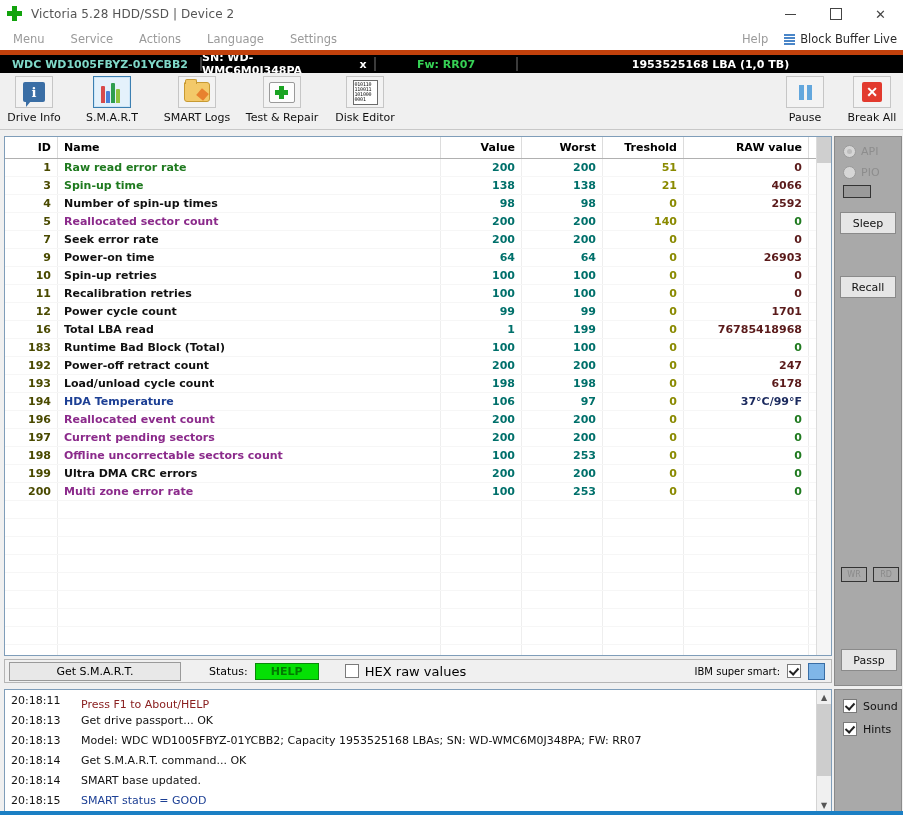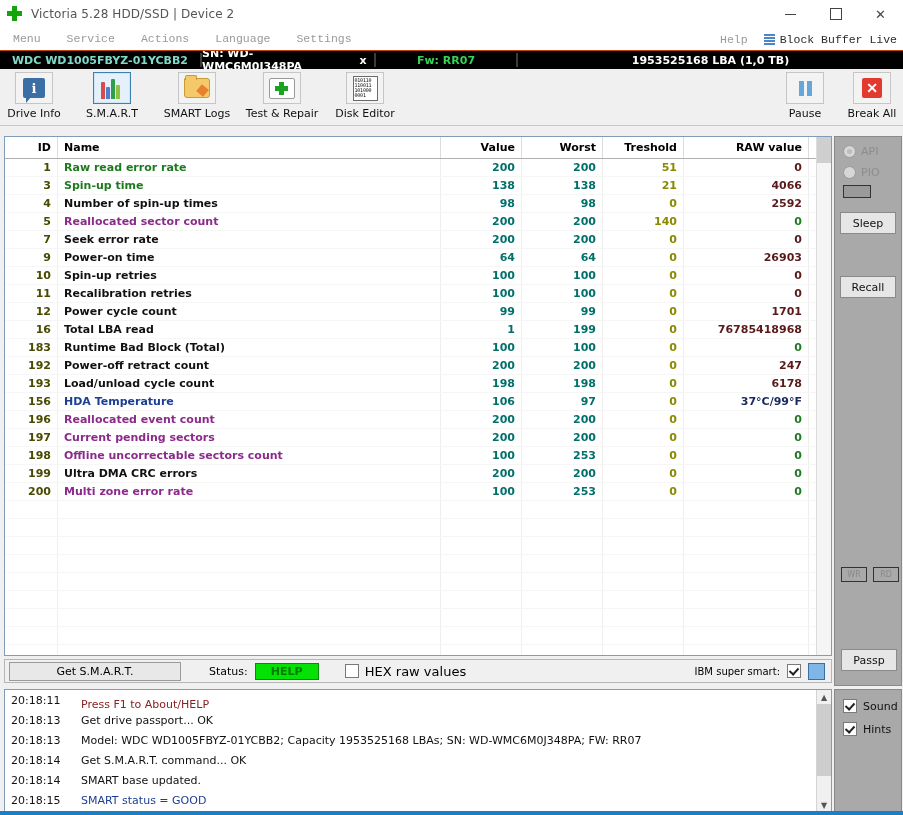--- a/index.html
+++ b/index.html
@@ -38,22 +38,21 @@
     width: 45px; height: 28px; display: flex; align-items: center; justify-content: center;
     color: #444; font-size: 13px;
   }
   .glyph-min { display:block; width:11px; height:1px; background:#444; }
   .glyph-max { display:block; width:10px; height:10px; border:1px solid #444; }
 
   
   .menubar {
     height: 22px; background: #ffffff;
     display: flex; align-items: flex-end; position: relative;
-    border-bottom: 1px solid #c2410c;
-    font-family: Liberation Mono, monospace;
+    border-bottom: 5px solid #c2410c;
   }
   .menu-item {
     padding: 0 13px; height: 22px; line-height: 22px;
     font-size: 11.5px; color: #9a9a9a;
   }
   .menu-right { position: absolute; right: 0; top: 0; height: 22px; display: flex; align-items: center; }
   .help-item { padding: 0 16px 0 10px; font-size: 11.5px; color: #9a9a9a; }
   .vbl { display: flex; align-items: center; padding-right: 6px; }
   .vbl-icon {
     width: 11px; height: 11px; margin-right: 5px;
@@ -485,21 +484,21 @@
           <tr>
             <td class="col-id">193</td>
             <td class="col-name n-black">Load/unload cycle count</td>
             <td class="col-value">198</td>
             <td class="col-worst">198</td>
             <td class="col-tres">0</td>
             <td class="col-raw raw-dark">6178</td>
             <td class="col-health"></td>
           </tr>
           <tr>
-            <td class="col-id">156</td>
+            <td class="col-id">194</td>
             <td class="col-name n-blue">HDA Temperature</td>
             <td class="col-value">106</td>
             <td class="col-worst">97</td>
             <td class="col-tres">0</td>
             <td class="col-raw raw-navy">37°C/99°F</td>
             <td class="col-health"></td>
           </tr>
           <tr>
             <td class="col-id">196</td>
             <td class="col-name n-purple">Reallocated event count</td>

